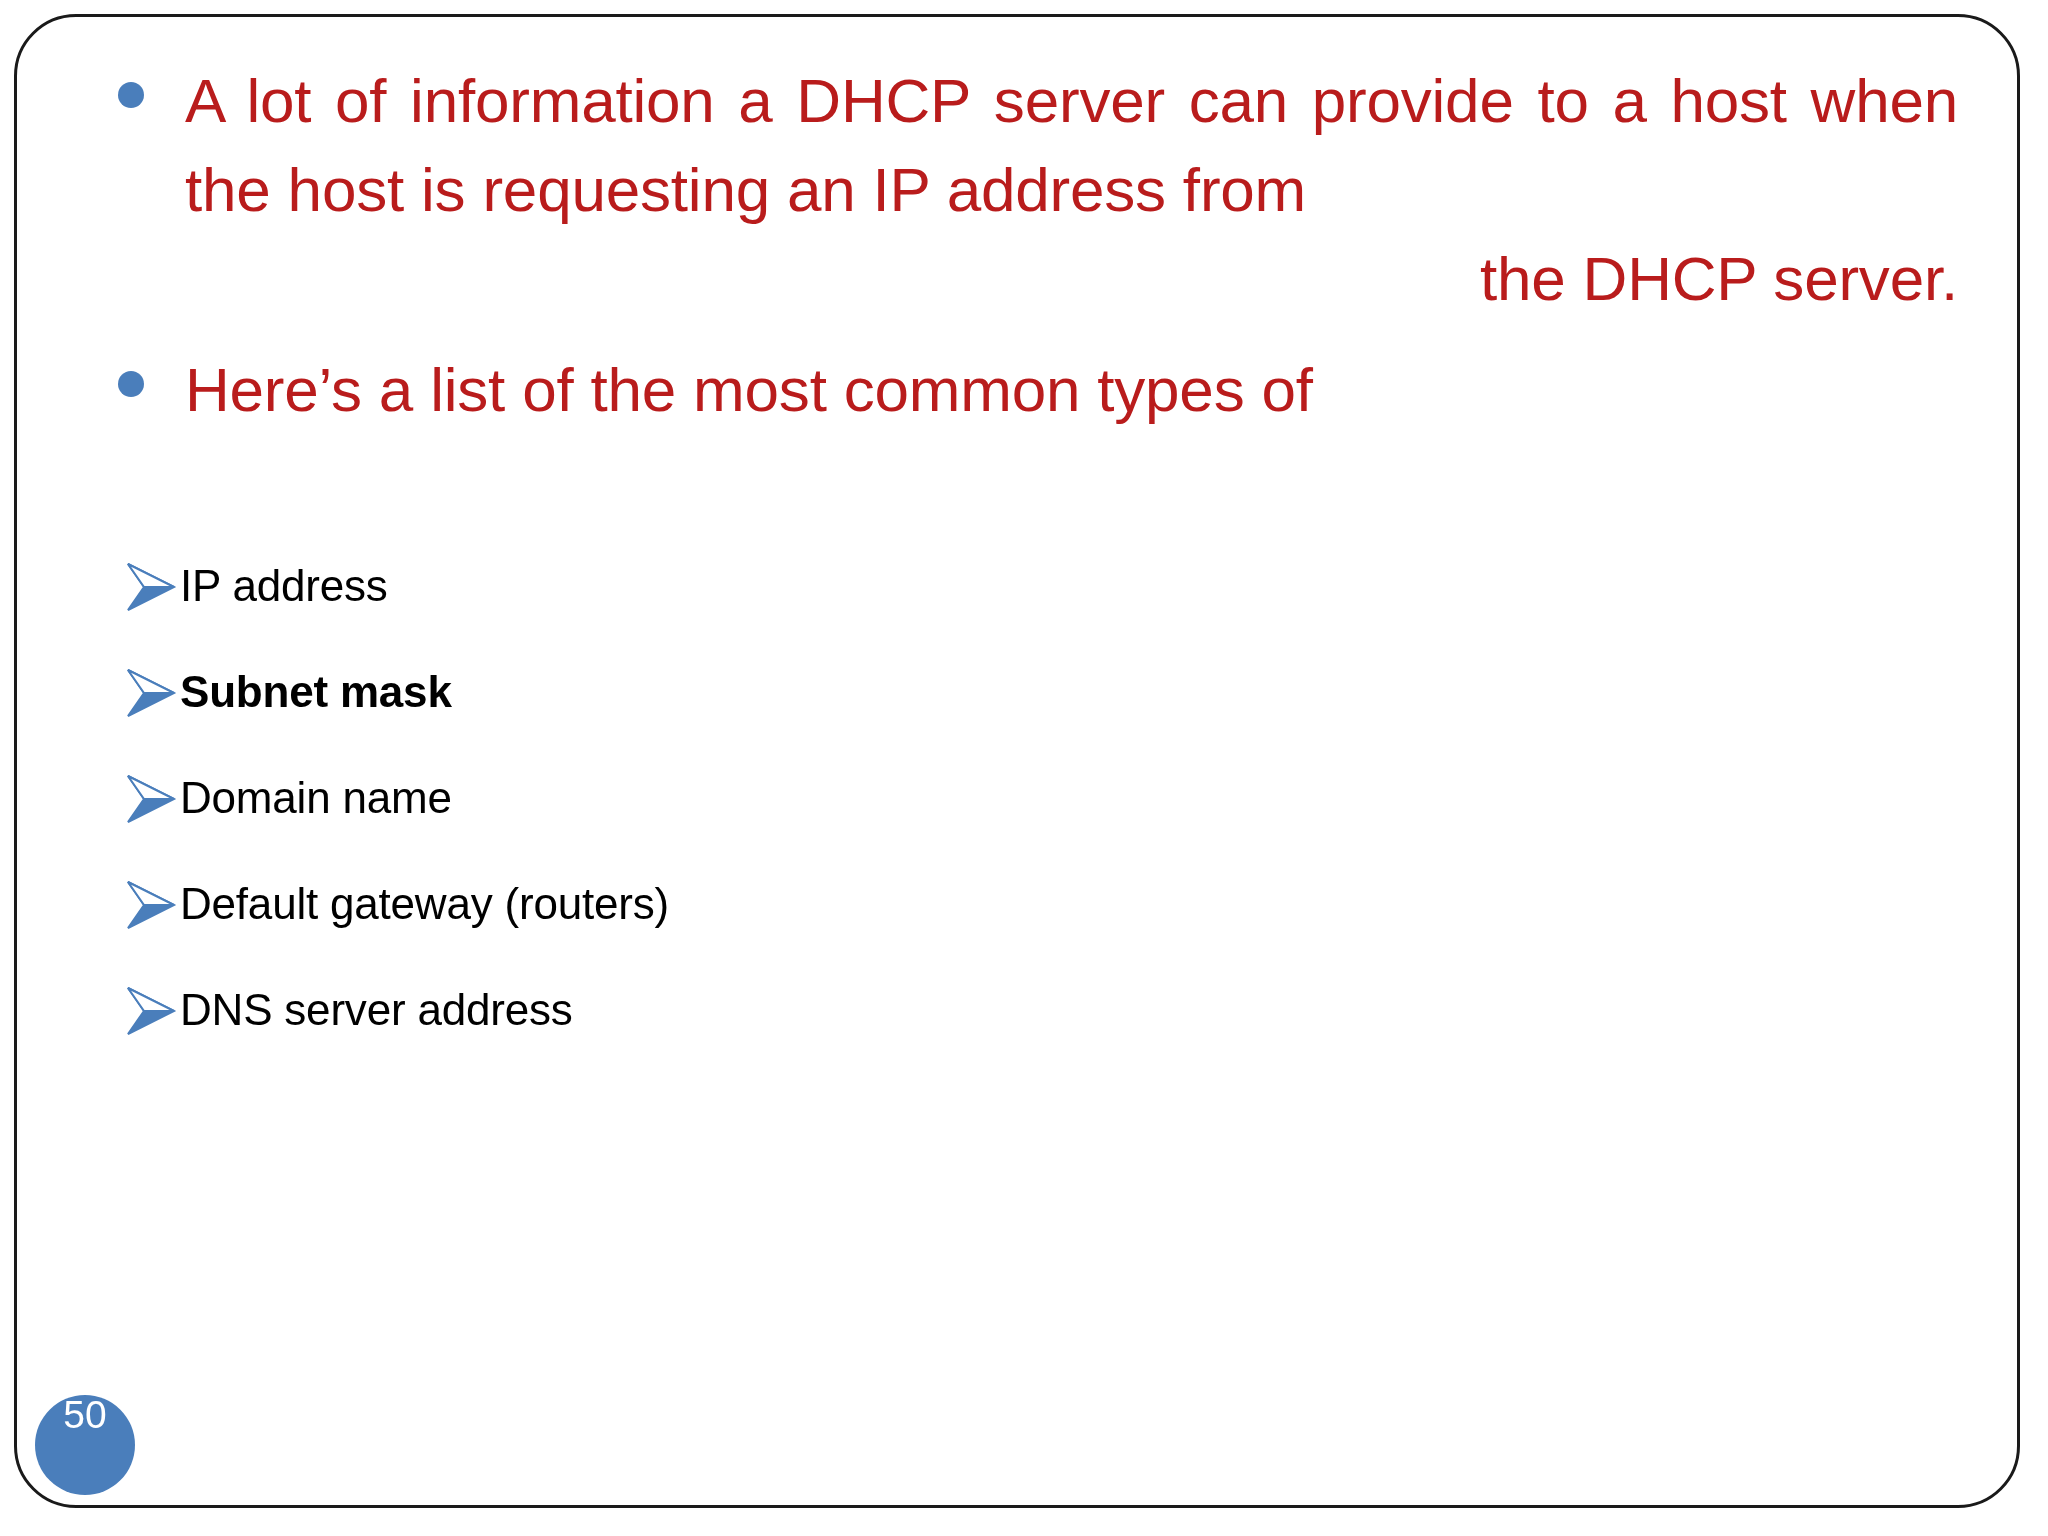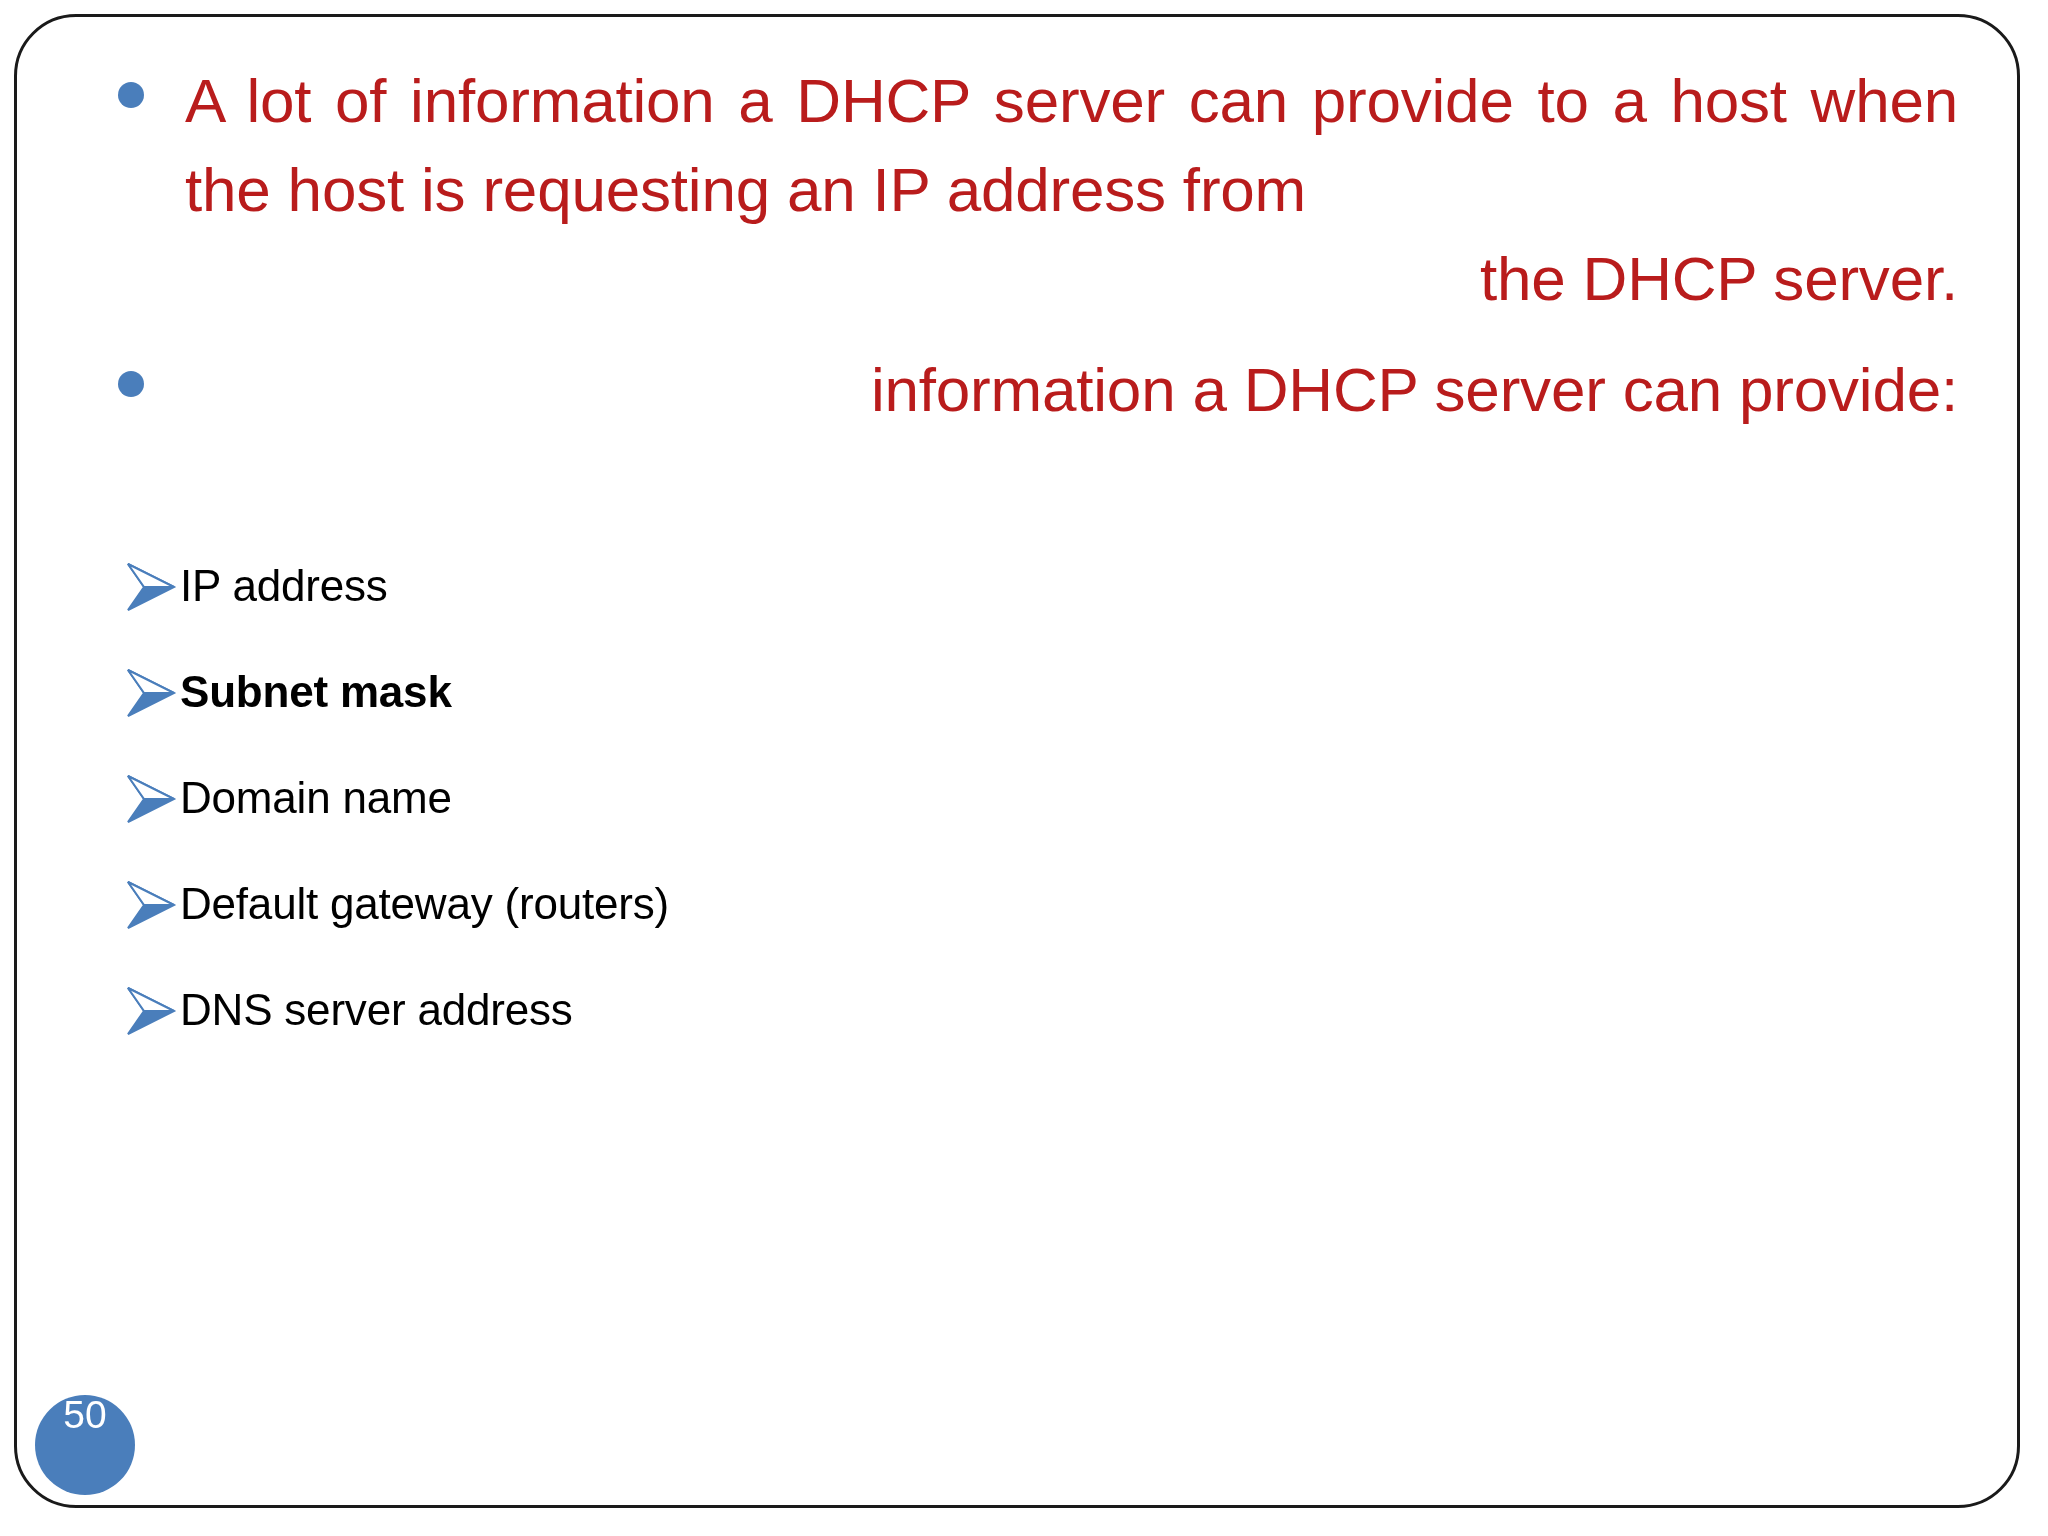--- a/index.html
+++ b/index.html
@@ -113,21 +113,21 @@
 
   <div id="content">
 
     <div class="l1-item" style="top:56px;">
       <span class="l1-marker"></span>
       <div class="l1-text"><span>A lot of information a DHCP server can provide to a host when the host is requesting an IP address from</span><span class="lastline">the DHCP server.</span></div>
     </div>
 
     <div class="l1-item" style="top:345px;">
       <span class="l1-marker"></span>
-      <div class="l1-text"><span class="lastline">information a DHCP server can provide:</span></div>
+      <div class="l1-text"><span>Here’s a list of the most common types of</span></div>
     </div>
 
     <div class="l2-item" style="top:542px;">
       <span class="l2-marker">
         <svg width="58" height="62" viewBox="0 0 58 62" xmlns="http://www.w3.org/2000/svg">
           <polygon points="6,8 52,31 6,54 22,31" fill="#ffffff" stroke="#4a7ebb" stroke-width="2"></polygon>
           <polygon points="6,31 52,31 6,54 22,31" fill="#4a7ebb"></polygon>
           <polygon points="6,8 52,31 22,31" fill="#ffffff" stroke="#4a7ebb" stroke-width="2"></polygon>
         </svg>
       </span>

